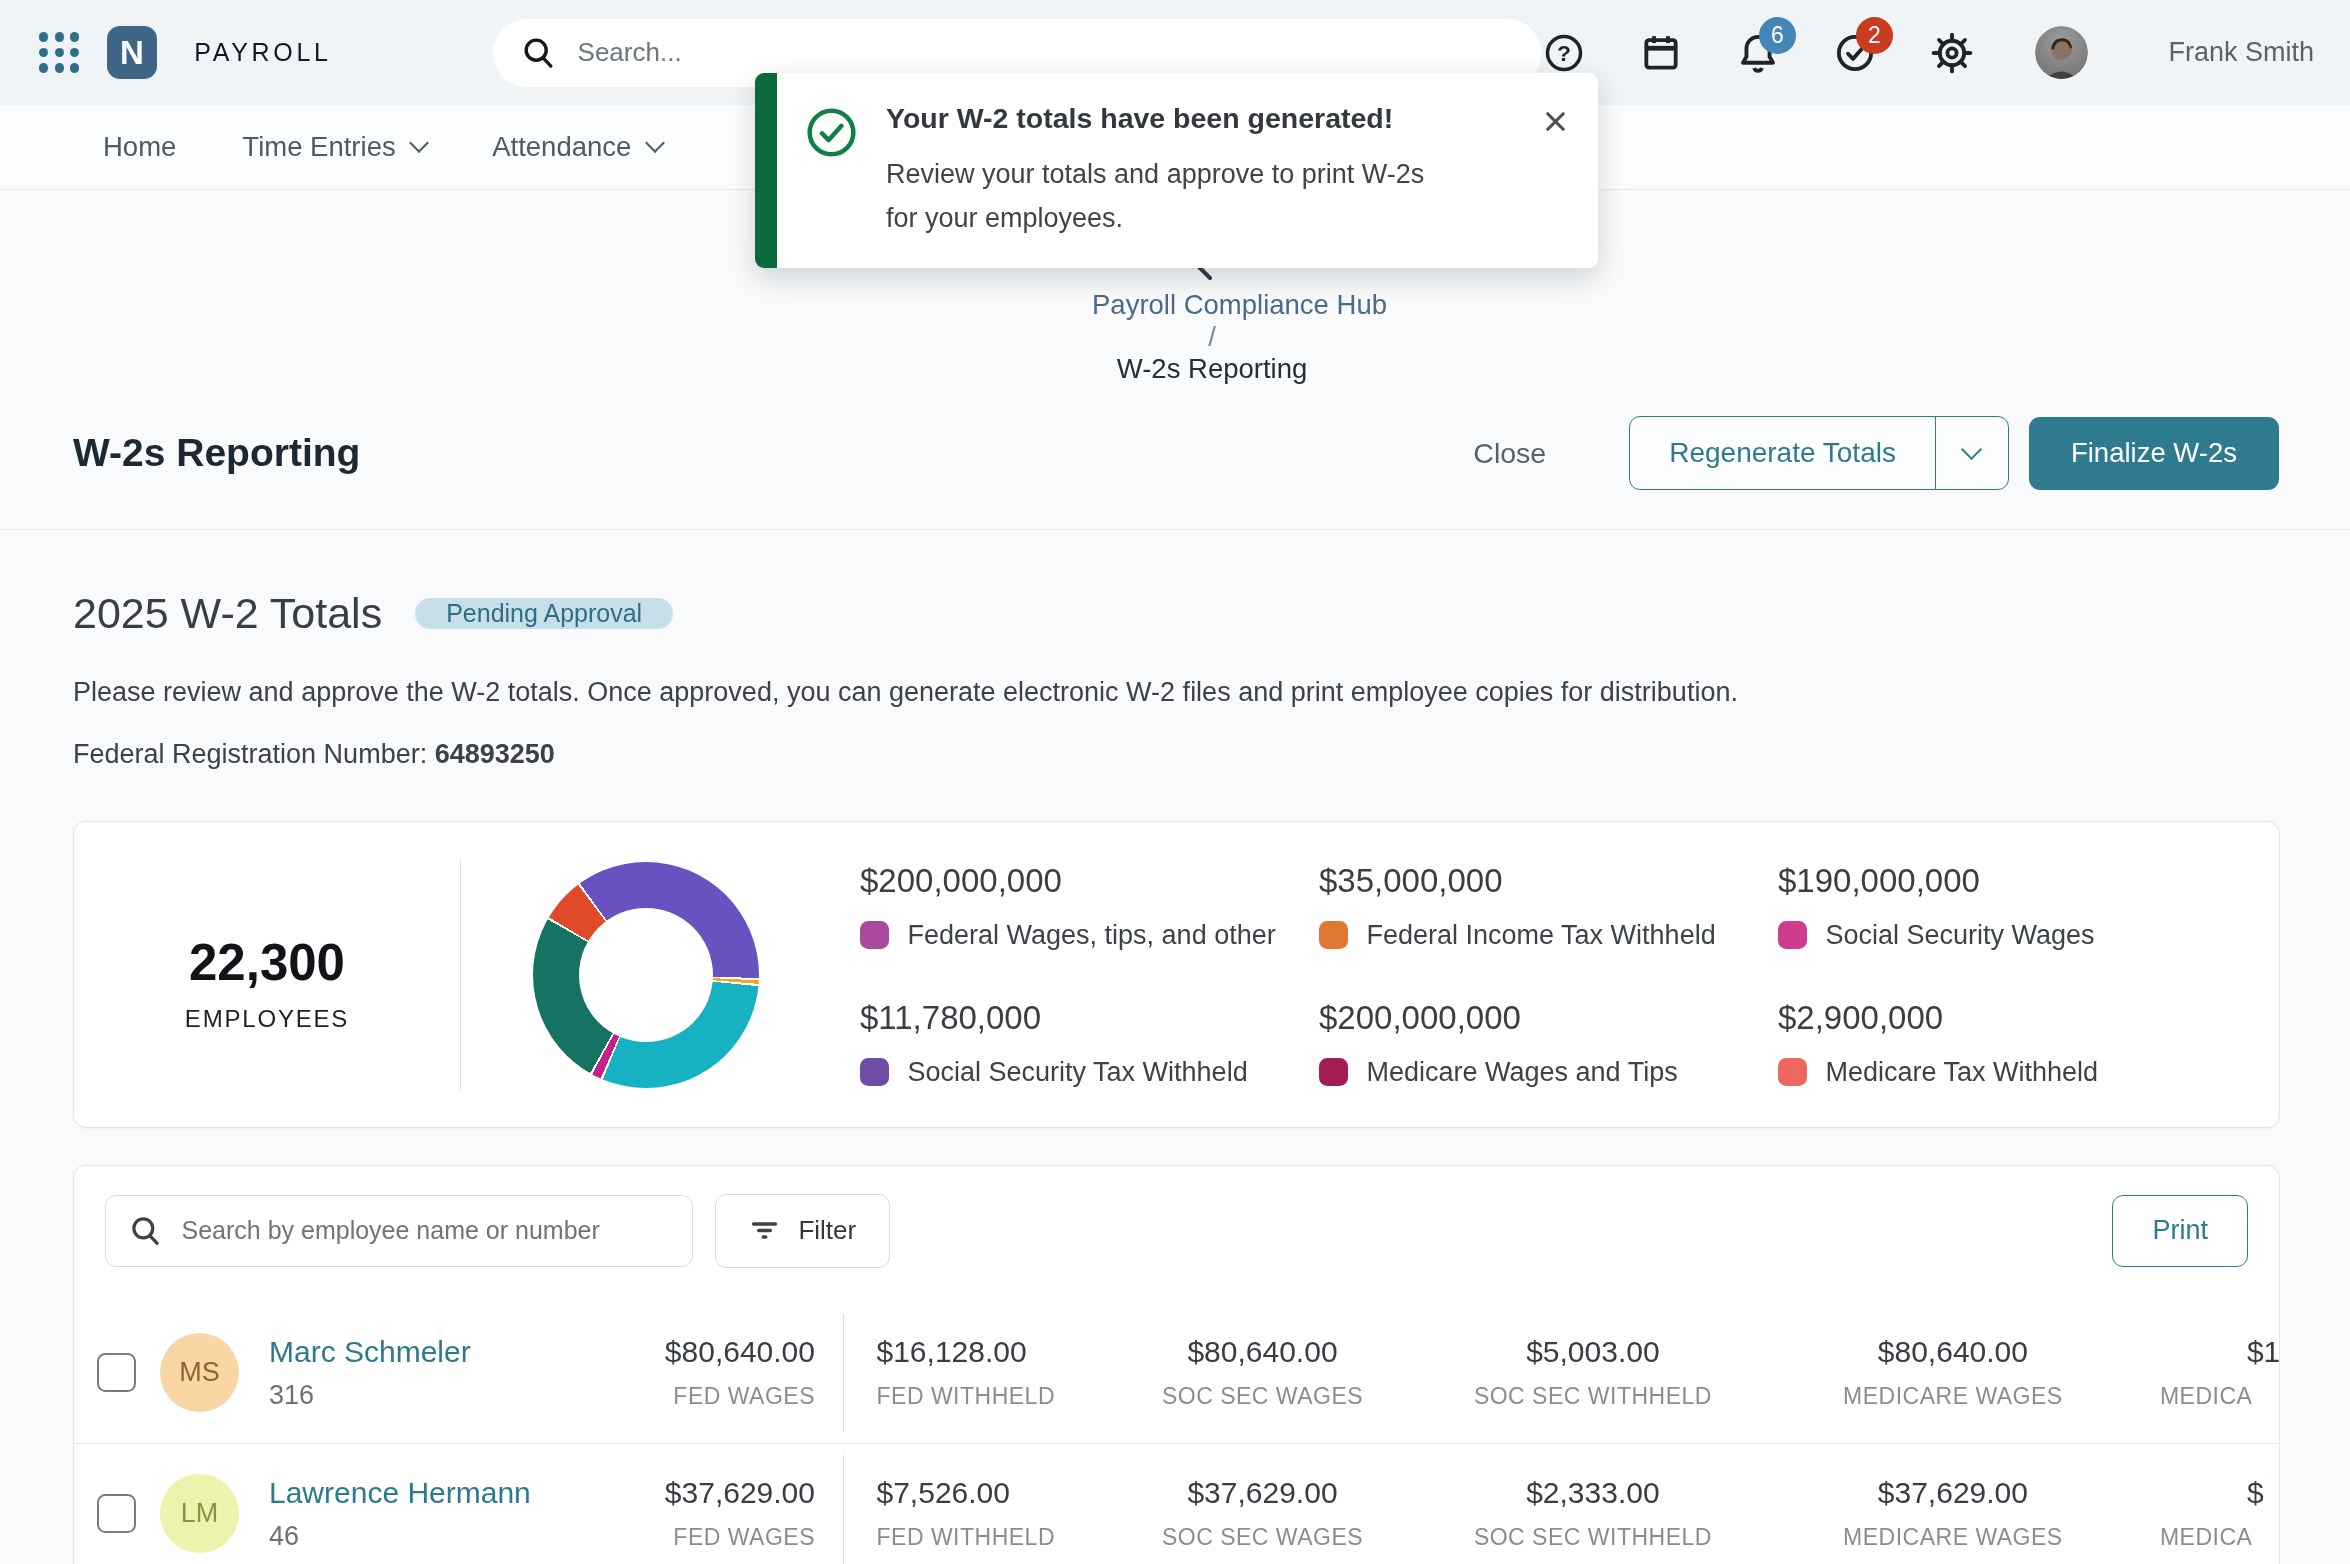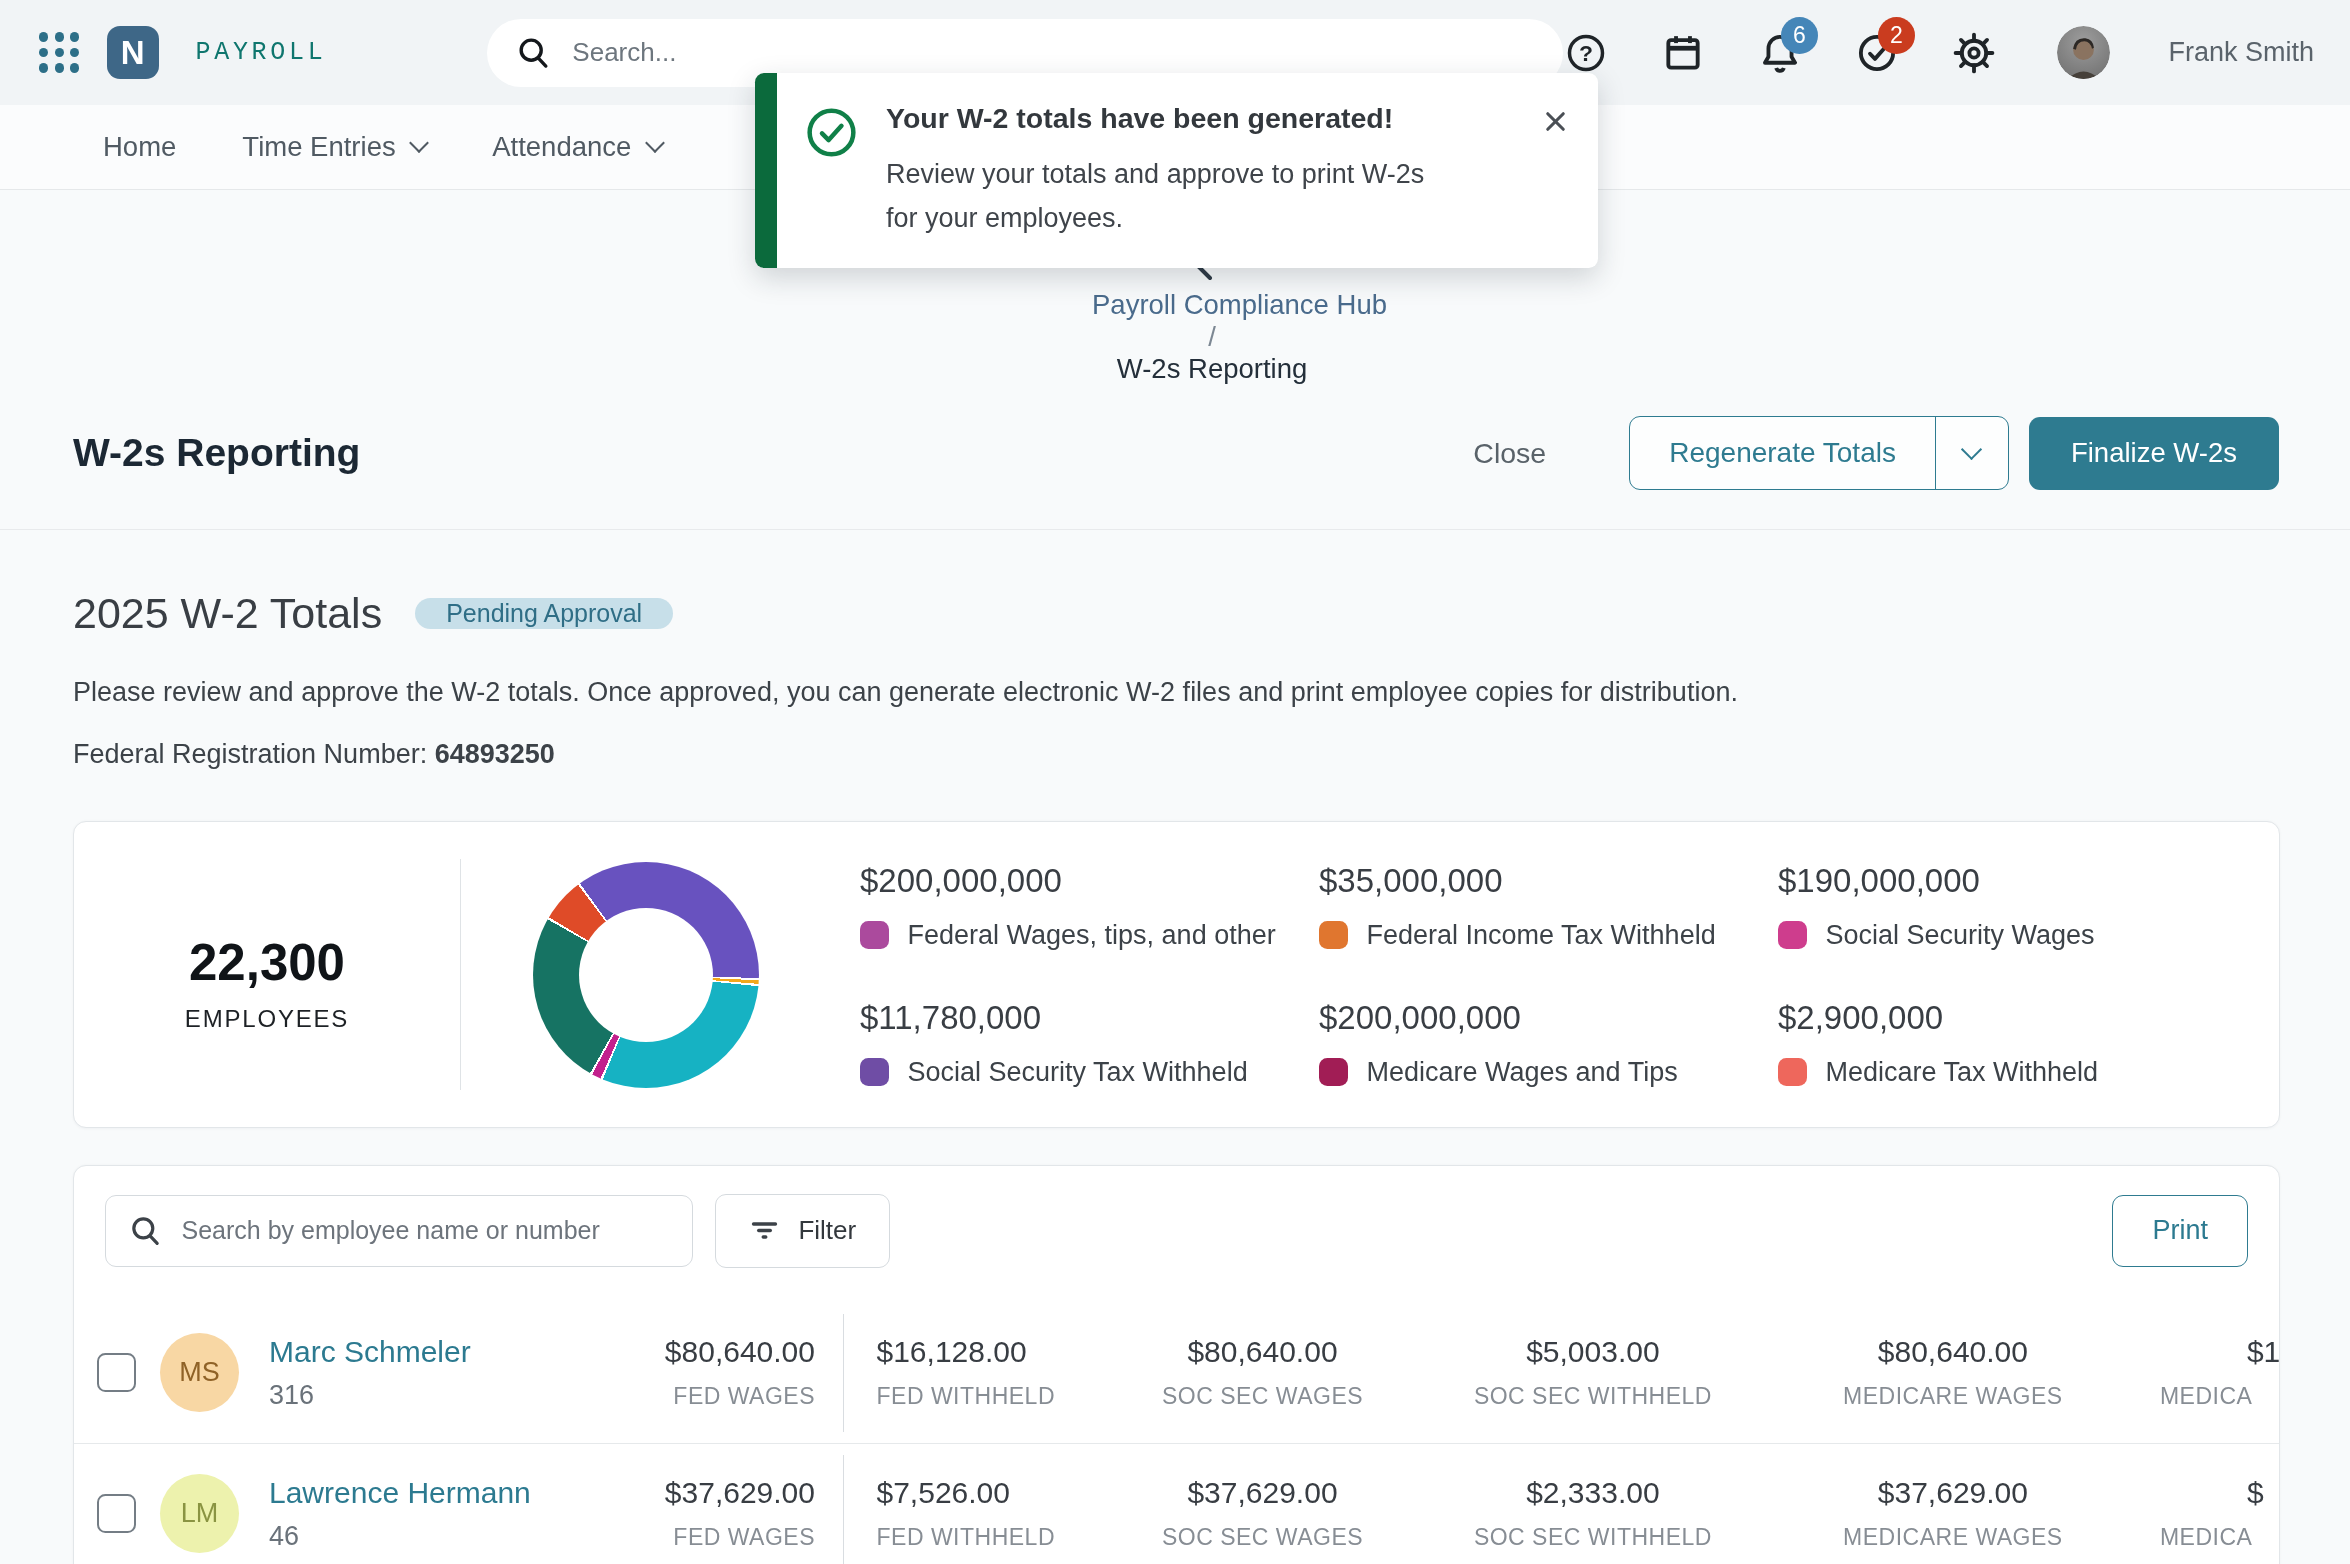--- a/index.html
+++ b/index.html
@@ -4,31 +4,31 @@
 <style>
   html,body{margin:0;padding:0;}
   body{font-family:"Liberation Sans","DejaVu Sans",sans-serif;background:#f7f9fa;}
   #app{position:relative;width:2351px;height:1565px;overflow:hidden;background:#f8fafb;}
 
   
   .topbar{height:105px;background:#f1f4f6;display:flex;align-items:center;padding:0 37px 0 39px;box-sizing:border-box;}
   .grid-icon{display:grid;grid-template-columns:repeat(3,9.2px);grid-gap:6.4px;cursor:pointer;}
   .grid-icon i{width:9.2px;height:9.2px;border-radius:50%;background:#2d6f88;}
   .logo{width:53px;height:53px;border-radius:13px;background:#3e6787;color:#fff;font-size:33px;font-weight:700;display:flex;align-items:center;justify-content:center;margin-left:27.5px;}
-  .app-name{margin-left:37px;font-size:25px;font-weight:500;letter-spacing:3.7px;color:#0f766e;font-family:Liberation Mono, monospace;}
+  .app-name{margin-left:37px;font-size:25px;font-weight:500;letter-spacing:3.7px;color:#0f172a;}
   .search-pill{margin-left:161px;width:1102px;height:68px;background:#ffffff;border-radius:35px;display:flex;align-items:center;padding:0 27.5px;box-sizing:border-box;}
   .search-pill input{border:0;outline:none;flex:1;font-size:26px;color:#30363c;margin-left:18.4px;font-family:inherit;background:transparent;}
   .search-pill input::placeholder{color:#6d767e;}
   .top-icons{margin-left:auto;display:flex;align-items:center;gap:51px;}
   .icon-btn{position:relative;width:46px;height:46px;display:flex;align-items:center;justify-content:center;cursor:pointer;}
   .badge{position:absolute;top:-13px;right:-14.7px;min-width:37px;height:37px;border-radius:18.4px;color:#fff;font-size:23px;display:flex;align-items:center;justify-content:center;}
   .badge.blue{background:#4586b8;}
   .badge.red{background:#ca3c1f;}
   .avatar-photo{width:53px;height:53px;border-radius:50%;overflow:hidden;margin-left:9.2px;cursor:pointer;flex:none;}
-  .user-name{font-size:27px;color:#5a636b;margin-left:7px;white-space:nowrap;}
+  .user-name{font-size:27px;color:#5a636b;margin-left:29px;white-space:nowrap;}
 
   
   .nav{height:84px;background:#fbfcfd;border-bottom:0.9px solid #e5e8ea;display:flex;align-items:center;padding-left:103px;gap:66px;}
   .nav-item{display:flex;align-items:center;gap:16.5px;font-size:27.5px;color:#4f holds;color:#505a63;cursor:pointer;}
   .chev{width:12px;height:12px;border-right:2.8px solid #505a63;border-bottom:2.8px solid #505a63;transform:rotate(45deg);margin-top:-7.3px;}
 
   
   .toast{position:absolute;left:755px;top:73px;width:843px;min-height:195px;background:#fff;border-radius:9.2px;box-shadow:0 9.2px 27.5px rgba(30,40,50,.18);display:flex;z-index:50;}
   .toast-bar{width:22px;background:#0b6a3c;border-radius:9.2px 0 0 9.2px;flex:none;}
   .toast-body{padding:29px 27.5px 27.5px 26px;display:flex;flex:1;}

